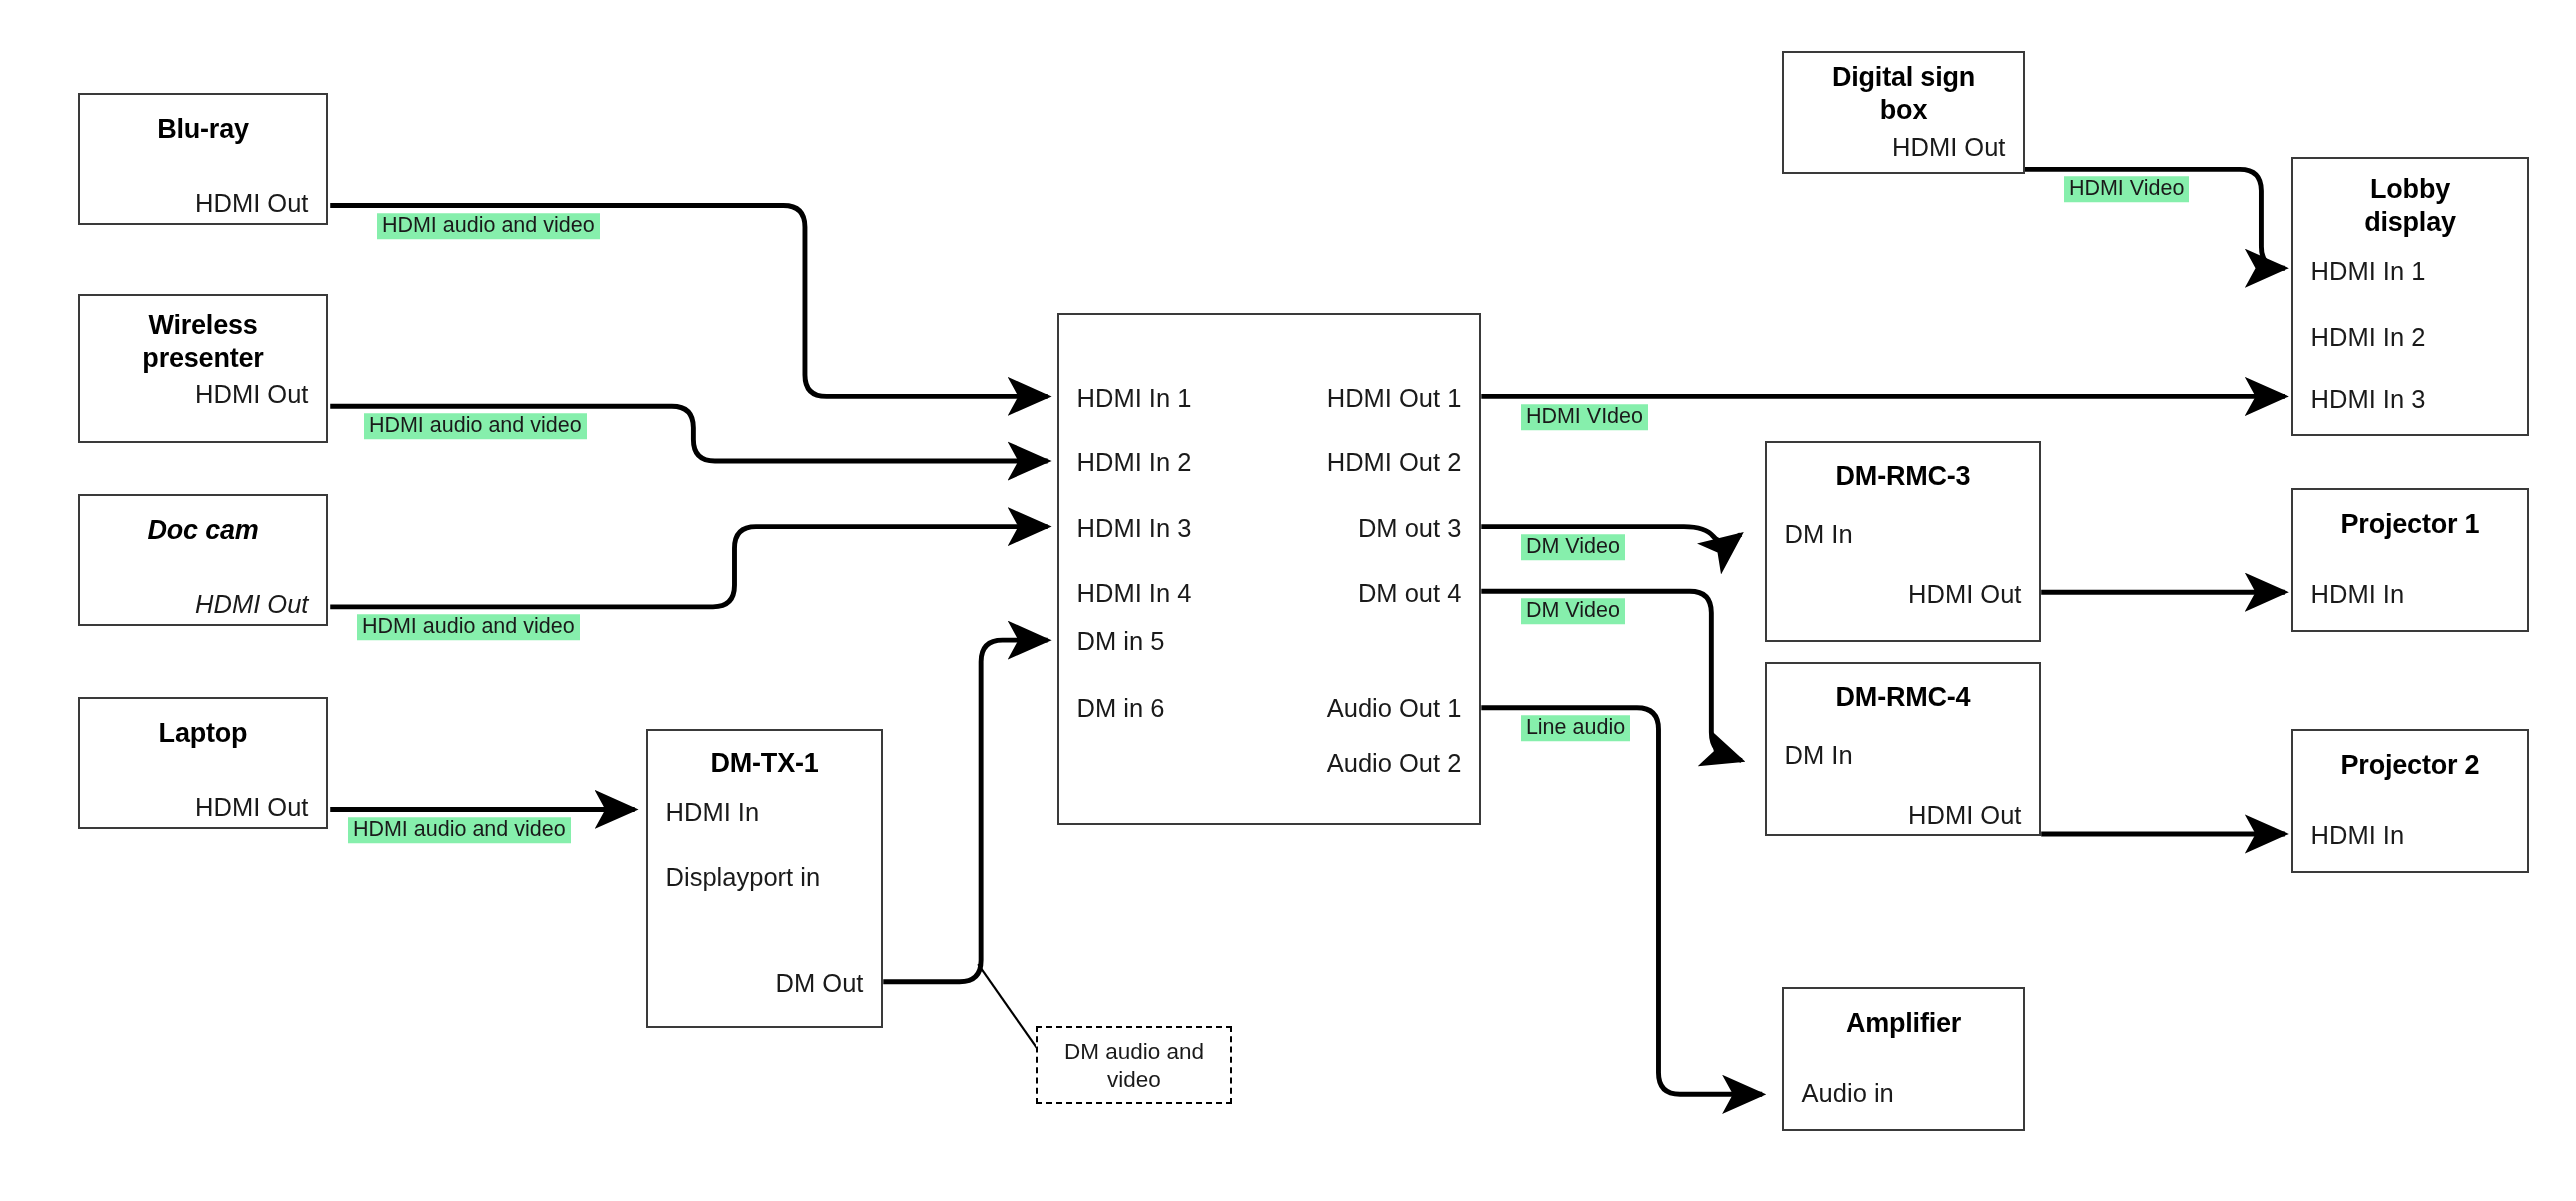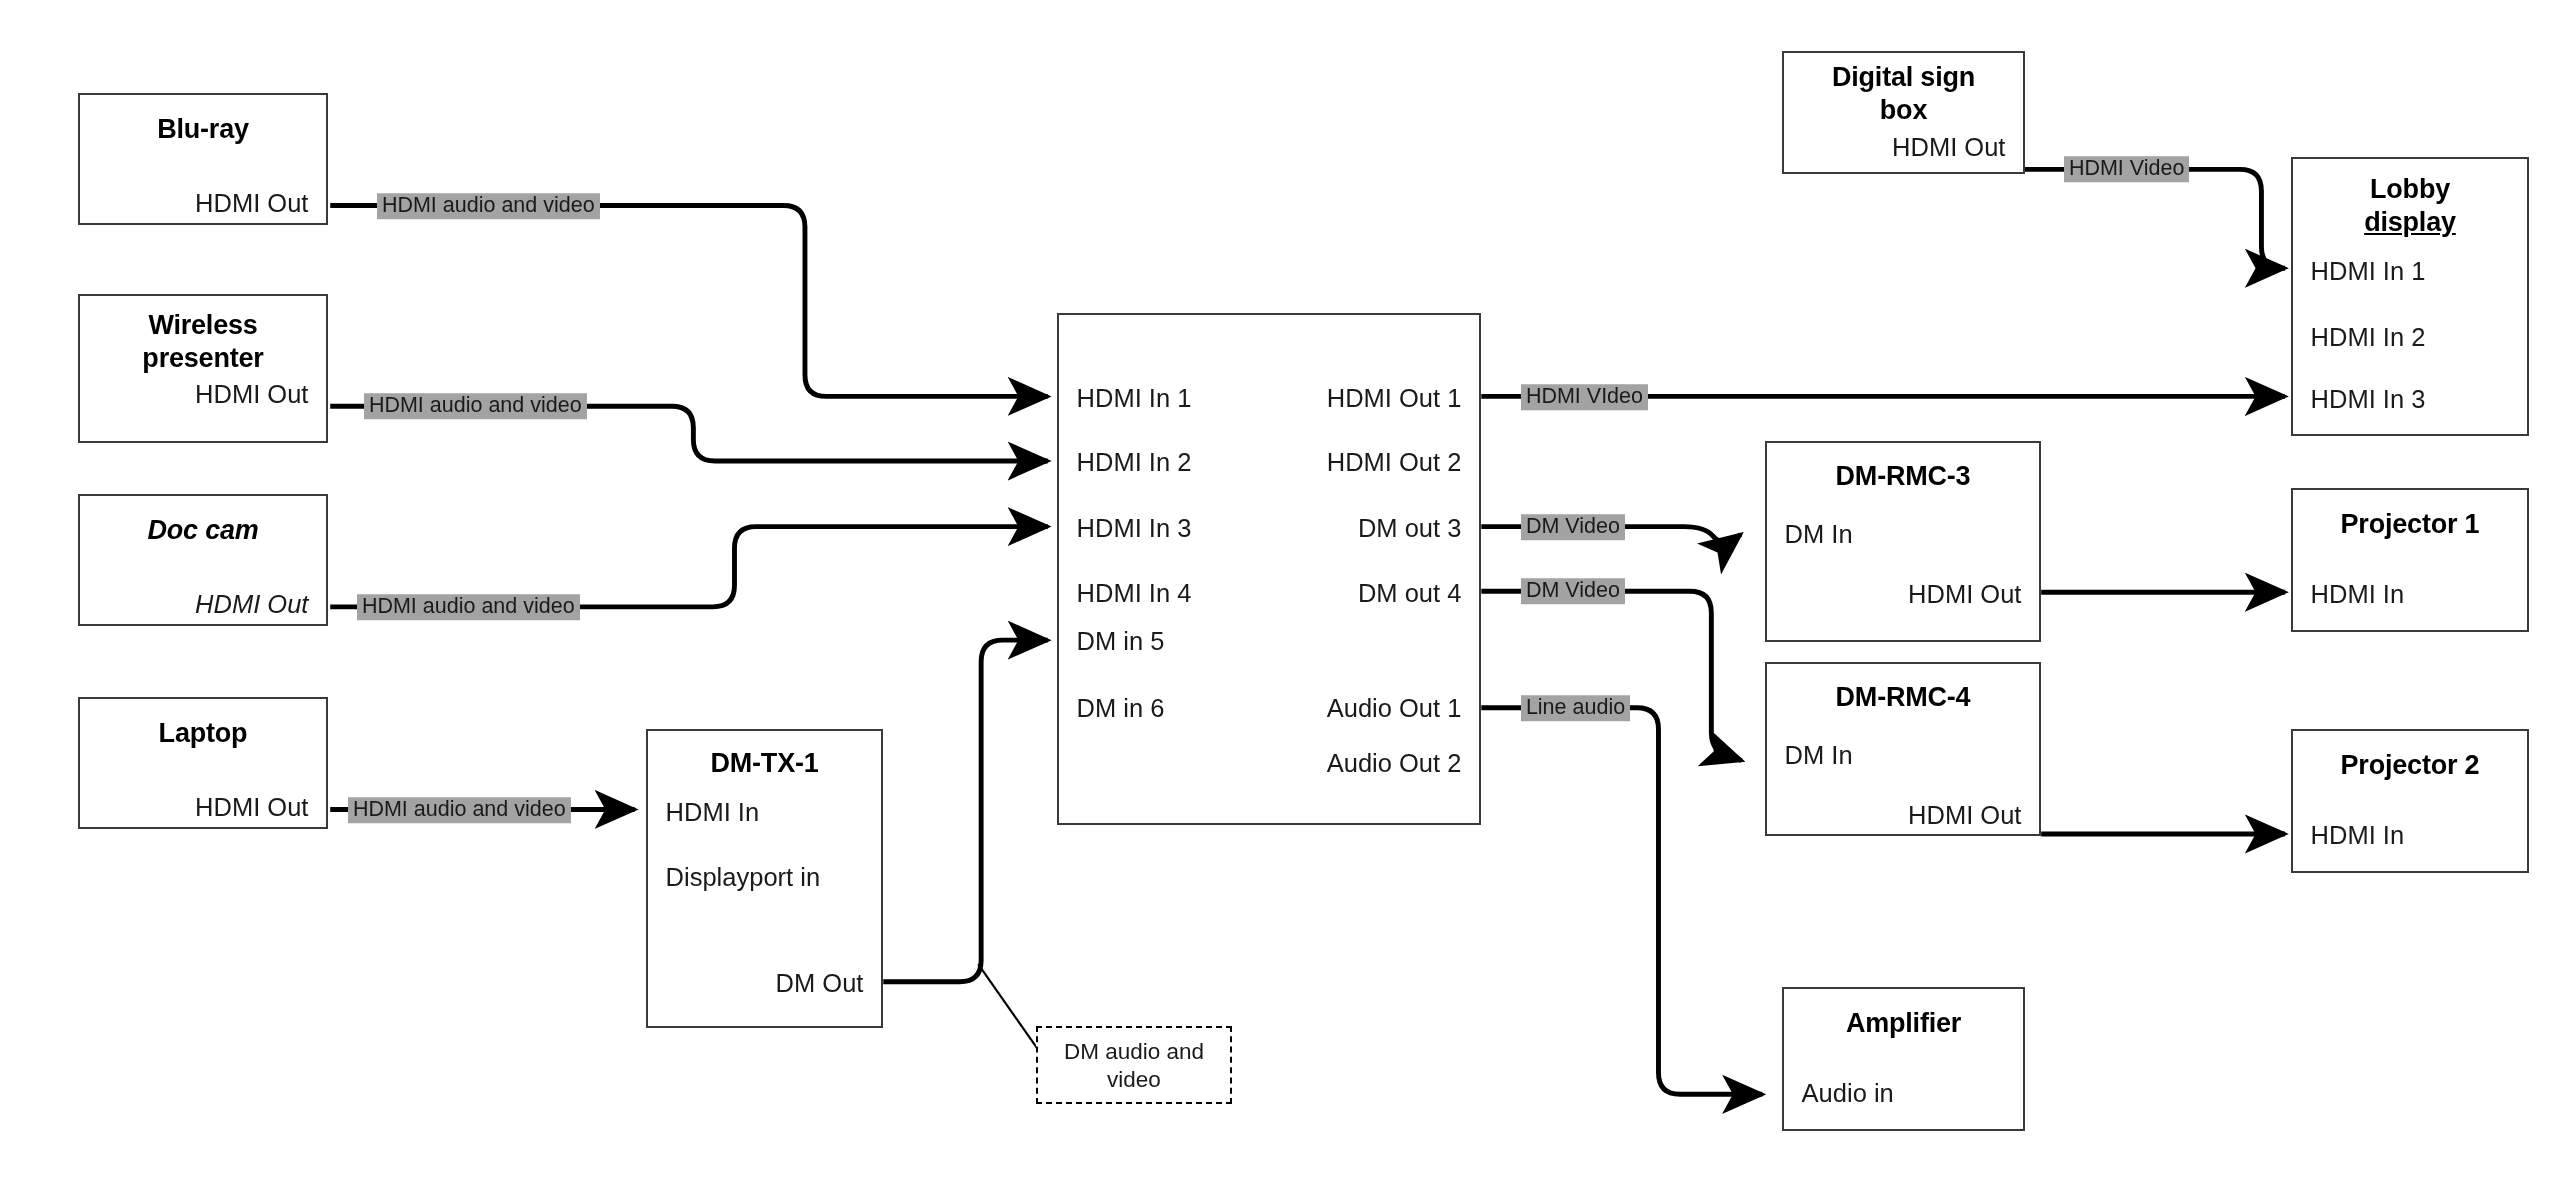--- a/index.html
+++ b/index.html
@@ -57,25 +57,26 @@
     color: #1a1a1a;
     line-height: 29px;
     white-space: nowrap;
   }
   .port.left  { left: 17.6px;  text-align: left; }
   .port.right { right: 17.6px; text-align: right; }
   .edge-label {
     position: absolute;
     font-size: 21.5px;
     color: #1a1a1a;
-    background: #a3a3a3;
+    background: #86efac;
     line-height: 25.5px;
     white-space: nowrap;
     padding: 0 4.9px;
     transform: translateY(-50%);
+    margin-top: 20px;
   }
   .callout {
     position: absolute;
     box-sizing: border-box;
     border: 2px dashed #000000;
     background: #ffffff;
     text-align: center;
     font-size: 22.5px;
     color: #1a1a1a;
     line-height: 28px;
@@ -165,21 +166,21 @@
   </div>
 
   <div class="node" style="left:1782px; top:51px; width:243px; height:123px;">
     <div class="node-title" style="top:7.8px;">Digital sign</div>
     <div class="node-title" style="top:41px;">box</div>
     <div class="port right" style="top:80px;">HDMI Out</div>
   </div>
 
   <div class="node" style="left:2291px; top:157px; width:238px; height:279px;">
     <div class="node-title" style="top:13.7px;">Lobby</div>
-    <div class="node-title" style="top:47px;text-decoration:underline;">display</div>
+    <div class="node-title" style="top:47px;">display</div>
     <div class="port left" style="top:98px;">HDMI In 1</div>
     <div class="port left" style="top:164px;">HDMI In 2</div>
     <div class="port left" style="top:226px;">HDMI In 3</div>
   </div>
 
   <div class="node" style="left:1765px; top:441px; width:276px; height:201px;">
     <div class="node-title" style="top:16.6px;">DM-RMC-3</div>
     <div class="port left" style="top:77px;">DM In</div>
     <div class="port right" style="top:137px;">HDMI Out</div>
   </div>

